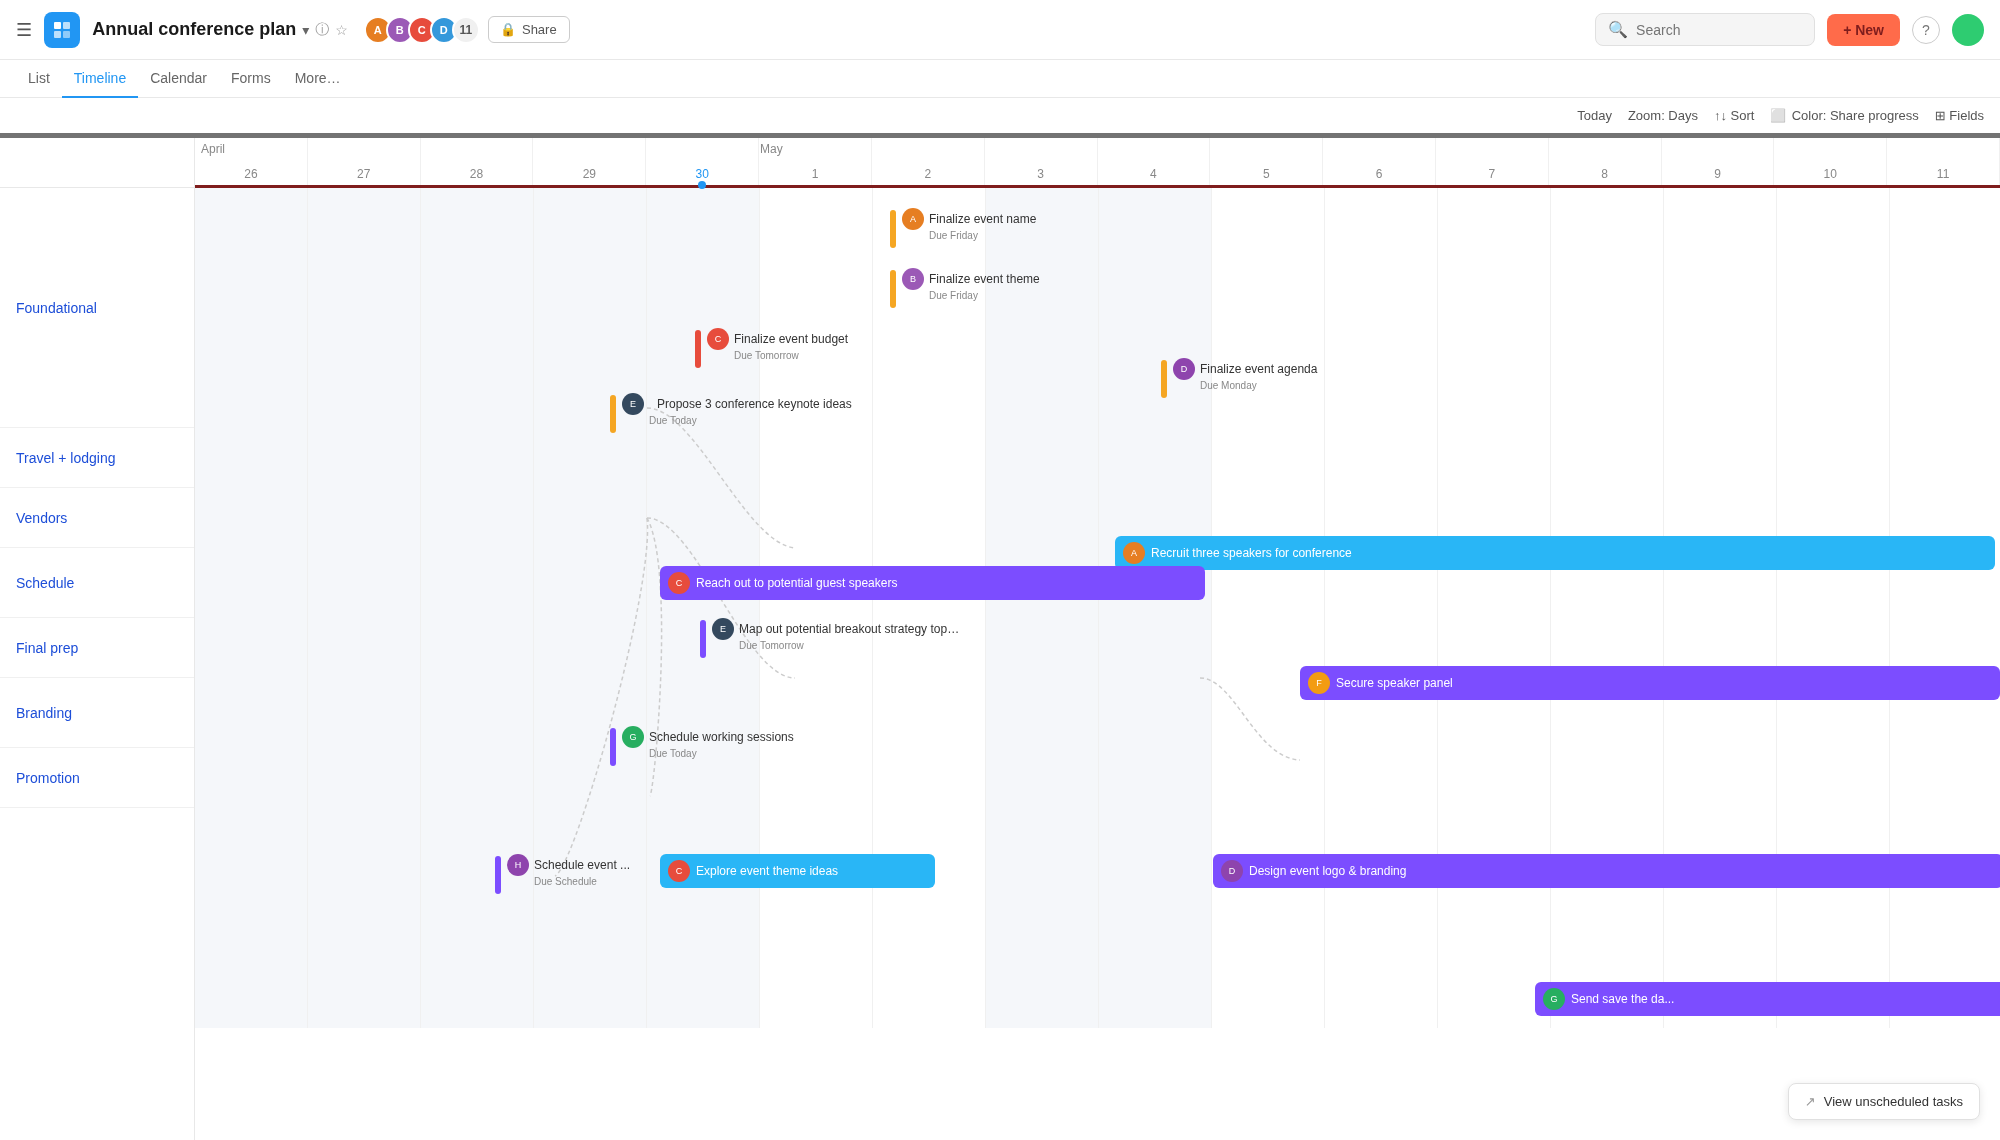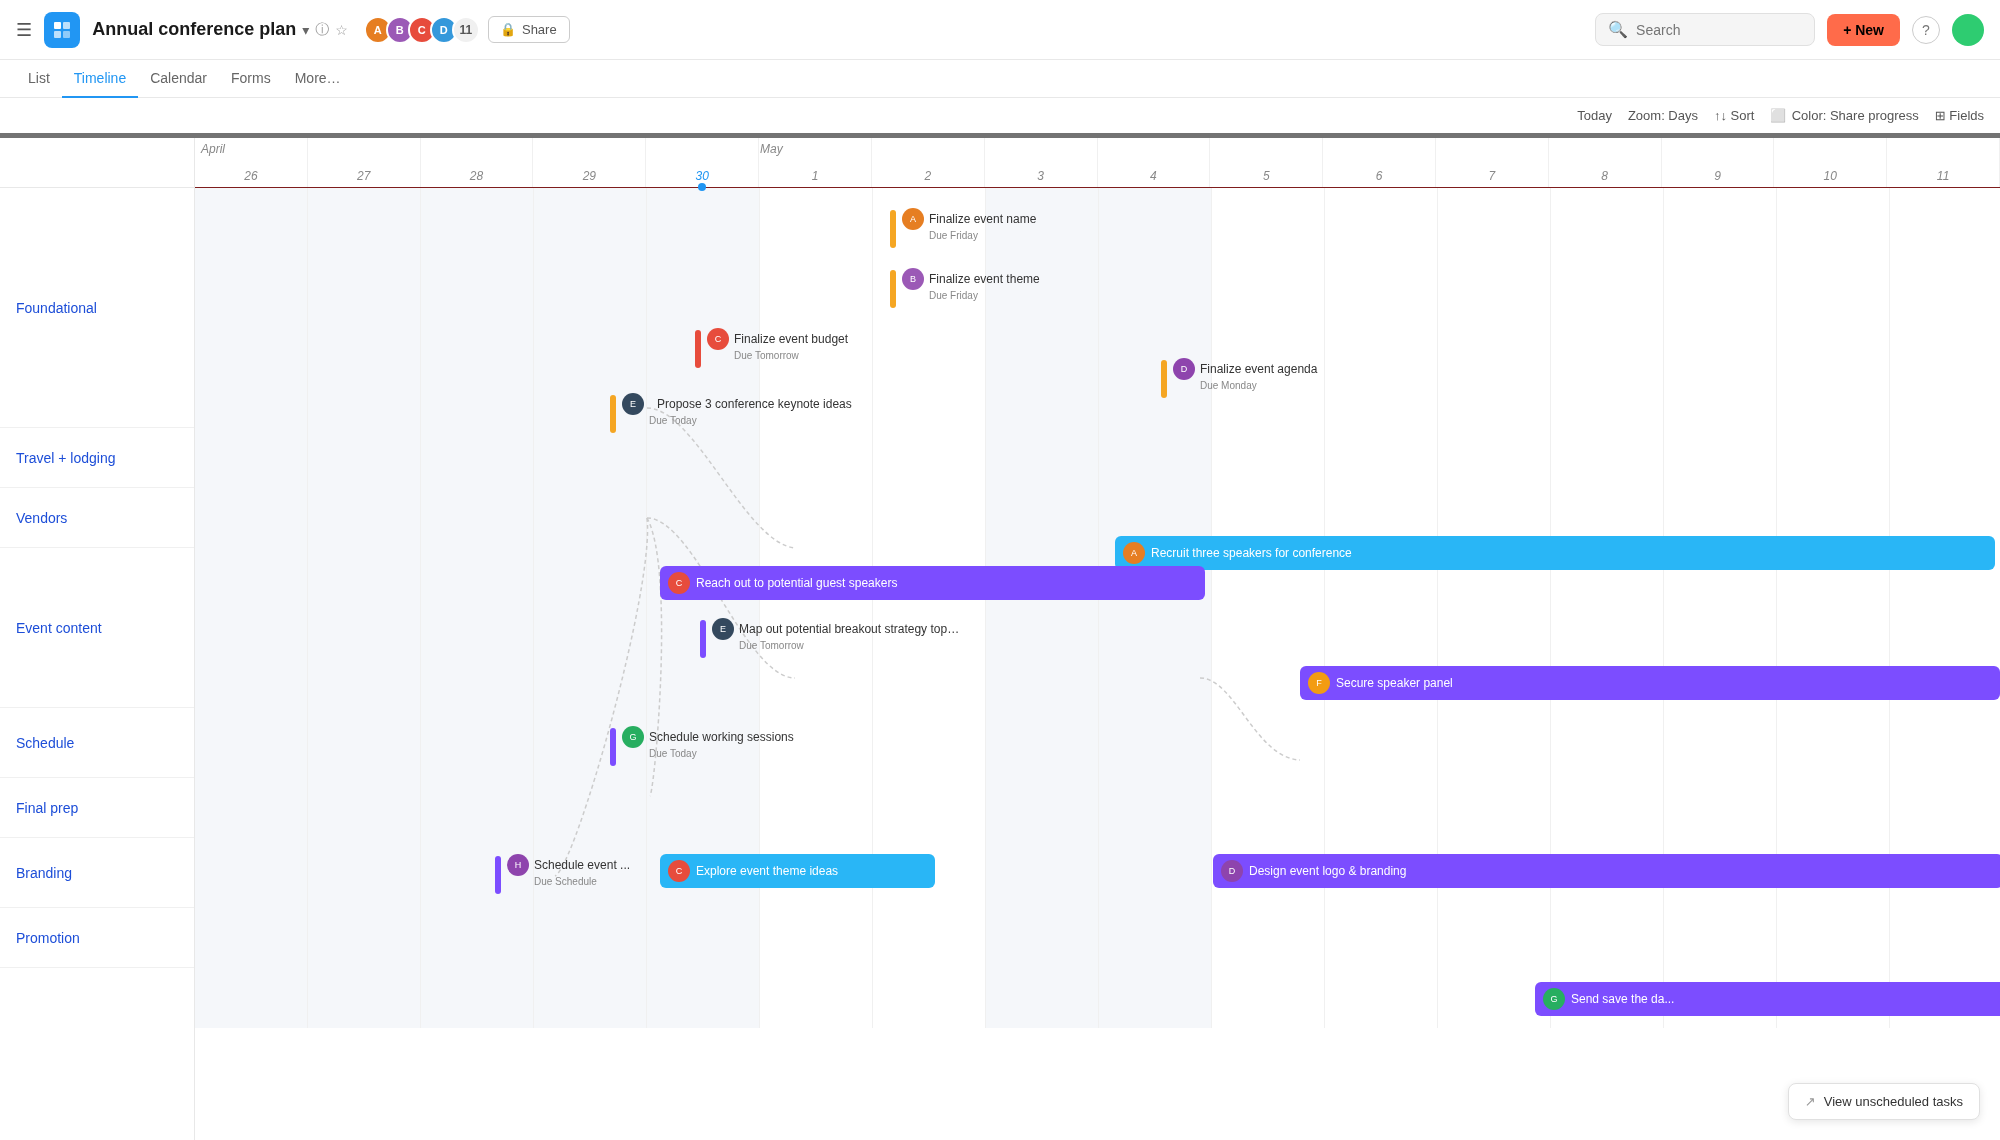--- a/index.html
+++ b/index.html
@@ -48,21 +48,21 @@
       display: flex; align-items: center; gap: 5px;
     }
     .header-right { margin-left: auto; display: flex; align-items: center; gap: 12px; }
     .search-box {
       display: flex; align-items: center;
       background: #f5f5f5; border: 1px solid #e0e0e0; border-radius: 8px;
       padding: 6px 12px; width: 220px; gap: 8px;
     }
     .search-box input { background: none; border: none; outline: none; font-size: 14px; color: #555; width: 100%; }
     .new-btn {
-      background: #ff6b4a; color: #000000; border: none; border-radius: 8px;
+      background: #ff6b4a; color: #7f1d1d; border: none; border-radius: 8px;
       padding: 8px 16px; cursor: pointer; font-size: 14px; font-weight: 600;
       display: flex; align-items: center; gap: 6px;
     }
     .help-btn { background: none; border: 1px solid #ccc; border-radius: 50%; width: 28px; height: 28px; cursor: pointer; font-size: 14px; color: #777; }
     .user-avatar { width: 32px; height: 32px; border-radius: 50%; background: #2ecc71; cursor: pointer; }
 
     
     .nav-tabs {
       display: flex; align-items: center;
       padding: 0 16px; height: 38px;
@@ -99,22 +99,22 @@
       display: flex; align-items: center;
       padding: 0 16px; font-size: 14px; color: #1d4ed8; font-weight: 500;
       border-bottom: 1px solid #f0f0f0;
     }
 
     
     .timeline-grid { flex: 1; position: relative; overflow: hidden; }
 
     
     .date-header {
-      display: flex; height: 50px; border-bottom: 1px solid #7f1d1d;
-      background: #fff; position: sticky; top: 0; z-index: 5; font-style: italic;
+      display: flex; height: 50px; border-bottom: 3px solid #7f1d1d;
+      background: #fff; position: sticky; top: 0; z-index: 5;
     }
     .month-label {
       position: absolute; top: 4px; font-size: 12px; color: #888; font-weight: 500;
     }
     .date-col {
       display: flex; flex-direction: column; align-items: center; justify-content: flex-end;
       padding-bottom: 4px; border-right: 1px solid #f0f0f0; font-size: 12px; color: #888;
       position: relative;
     }
     .date-col.today { color: #2196F3; }
@@ -232,21 +232,20 @@
   <button class="toolbar-btn">⊞ Fields</button>
 </div>
 
 <div class="timeline-container">
 
   <div class="row-labels">
     <div class="row-label-header" style="height:50px;"></div>
     <div class="row-label" style="height:240px;">Foundational</div>
     <div class="row-label" style="height:60px;">Travel + lodging</div>
     <div class="row-label" style="height:60px;">Vendors</div>
-    <div class="row-label" style="height:160px;">Event content</div>
     <div class="row-label" style="height:70px;">Schedule</div>
     <div class="row-label" style="height:60px;">Final prep</div>
     <div class="row-label" style="height:70px;">Branding</div>
     <div class="row-label" style="height:60px;">Promotion</div>
   </div>
 
   <div class="timeline-grid">
 
     <div class="date-header" style="position:relative;">
       <div class="month-label" style="left:6px;">April</div>

